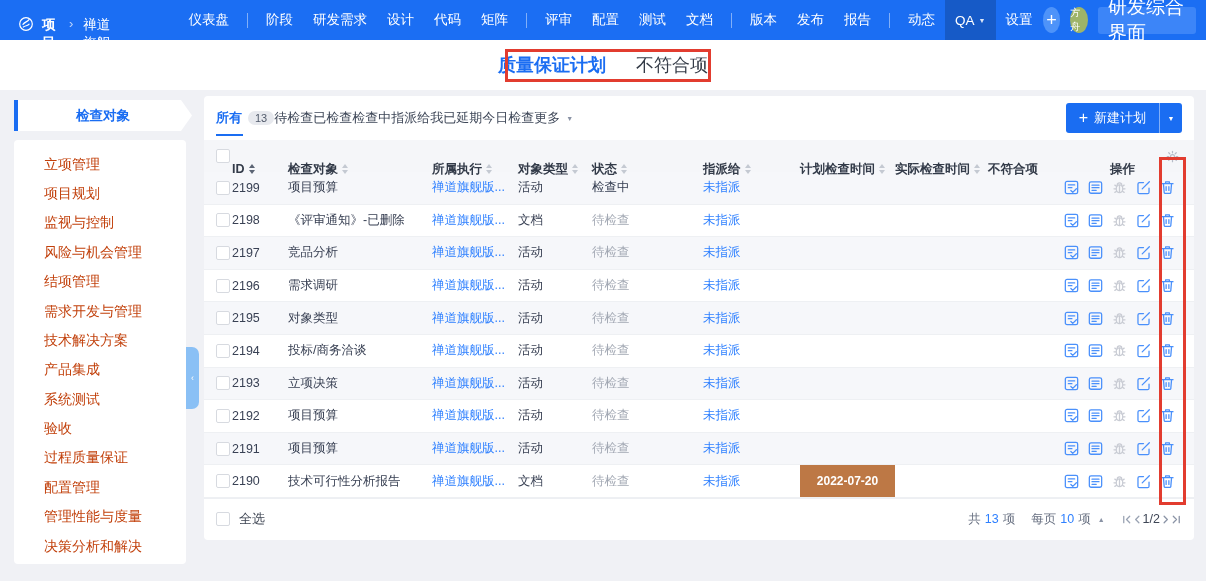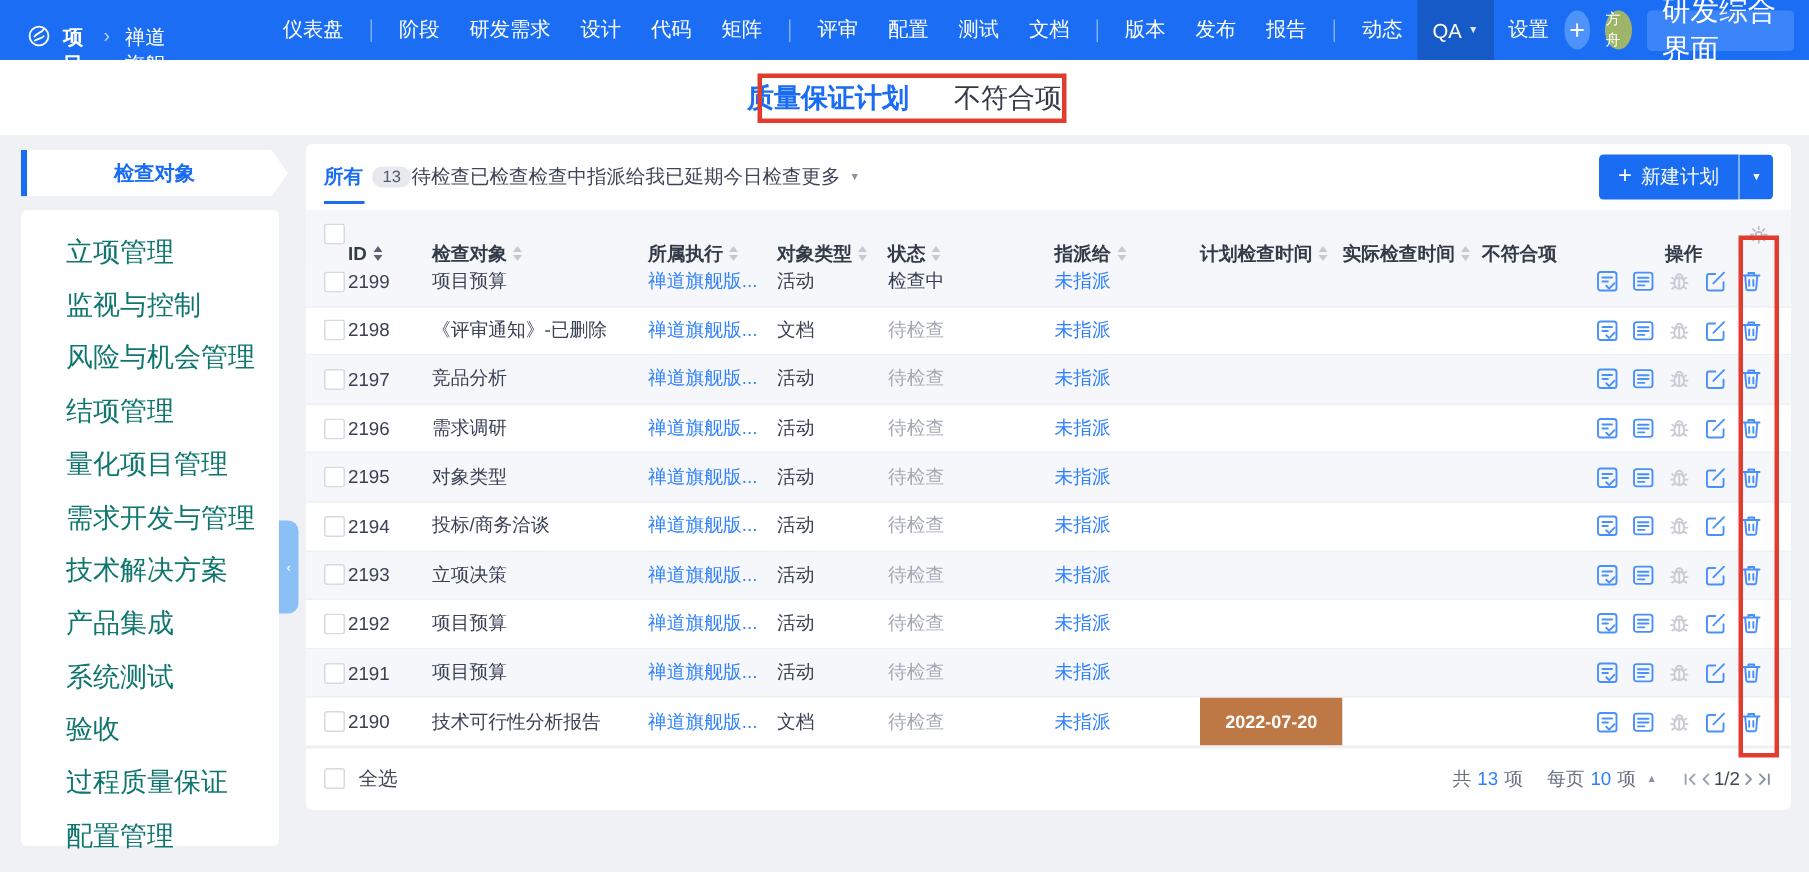--- a/index.html
+++ b/index.html
@@ -36,21 +36,21 @@
   .page-tab.active{color:var(--accent,#1a6df2);font-weight:bold;}
 
   
   .sidebar-chip{position:absolute;left:14px;top:100px;width:178px;height:31px;background:#fff;
       clip-path:polygon(0 0, calc(100% - 11px) 0, 100% 50%, calc(100% - 11px) 100%, 0 100%);
       display:flex;align-items:center;justify-content:center;}
   .sidebar-chip::before{content:'';position:absolute;left:0;top:0;bottom:0;width:4px;background:var(--accent,#1a6df2);}
   .chip-inner{color:var(--accent,#1a6df2);font-weight:bold;font-size:13.5px;}
   .sidebar-card{position:absolute;left:14px;top:140px;width:172px;height:424px;background:#fff;
                 border-radius:4px;box-sizing:border-box;padding-top:10px;}
-  .side-item{display:block;padding:5.7px 8px 5.7px 30px;font-size:18px;color:#0f766e;white-space:nowrap;}
+  .side-item{display:block;padding:5.7px 8px 5.7px 30px;font-size:14px;color:#c2410c;white-space:nowrap;}
   .collapse-handle{position:absolute;left:186px;top:347px;width:13px;height:62px;background:#8ac0f5;
       border-radius:0 7px 7px 0;color:#fff;display:flex;align-items:center;justify-content:center;font-size:9px;}
 
   
   .main-card{position:absolute;left:204px;top:96px;width:990px;height:444px;background:#fff;
              border-radius:4px;box-sizing:border-box;display:flex;flex-direction:column;}
   .toolbar{height:44px;min-height:44px;padding:0 12px;display:flex;align-items:center;}
   .filters{display:flex;align-items:center;}
   .filter{color:#3d4657;font-size:13px;position:relative;display:inline-flex;gap:6px;align-items:center;}
   .filter.active{color:var(--accent,#1a6df2);font-weight:bold;}
@@ -235,24 +235,24 @@
       </div>
   </div>
 
   <div class="sidebar-chip">
     <span class="chip-inner">检查对象</span>
   </div>
   <aside class="sidebar-card">
     <div class="side-list">
 
     <a class="side-item">立项管理</a>
+        <a class="side-item">项目规划</a>
         <a class="side-item">监视与控制</a>
         <a class="side-item">风险与机会管理</a>
         <a class="side-item">结项管理</a>
-        <a class="side-item">量化项目管理</a>
         <a class="side-item">需求开发与管理</a>
         <a class="side-item">技术解决方案</a>
         <a class="side-item">产品集成</a>
         <a class="side-item">系统测试</a>
         <a class="side-item">验收</a>
         <a class="side-item">过程质量保证</a>
         <a class="side-item">配置管理</a>
         <a class="side-item">管理性能与度量</a>
         <a class="side-item">决策分析和解决</a>
       </div>

